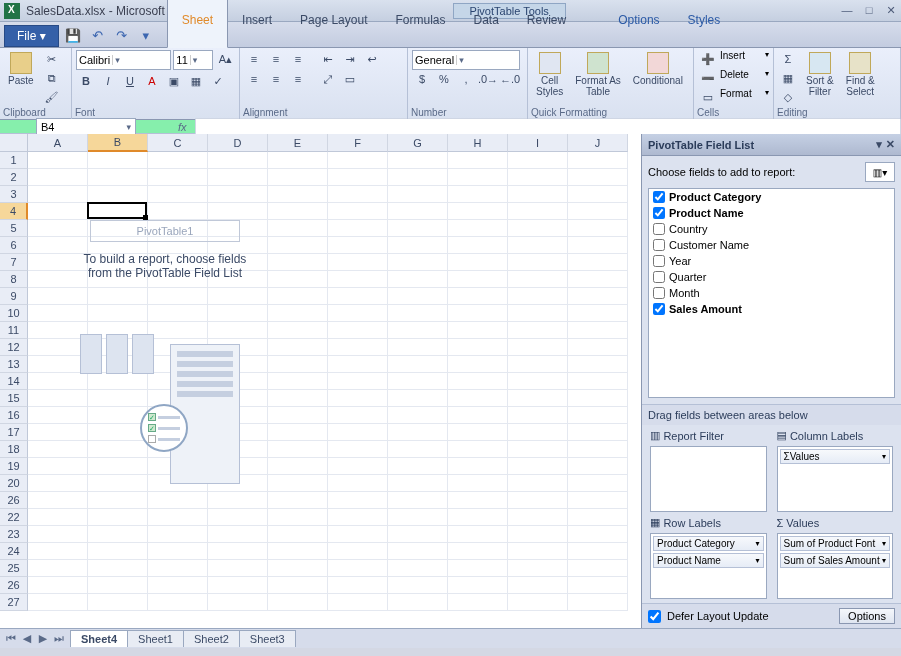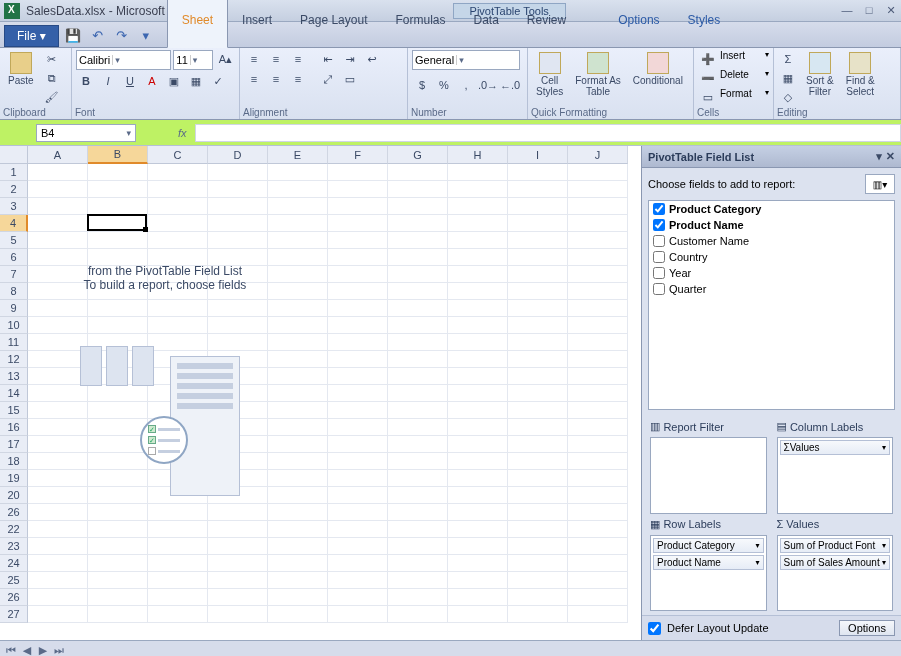--- a/index.html
+++ b/index.html
@@ -34,21 +34,21 @@
 .bigbtn { display: flex; flex-direction: column; align-items: center; gap: 1px; padding: 2px 4px; color: #3b4a66; cursor: pointer; }
 .bigbtn .ico { width: 22px; height: 22px; background: #e8cf8a; border: 1px solid #c0a85a; }
 .bigbtn .lbl { font-size: 10px; white-space: pre; text-align: center; line-height: 1.1; }
 .smallrow { display: flex; gap: 2px; }
 .smallbtn { width: 20px; height: 18px; display: flex; align-items: center; justify-content: center; border: 1px solid transparent; cursor: pointer; color: #3b4a66; font-size: 11px; }
 .combo { height: 20px; border: 1px solid #9aa8c0; background: #fff; display: inline-flex; align-items: center; font-size: 11px; padding: 0 2px; }
 .combo .arr { color: #5a6a88; font-size: 9px; padding: 0 2px; border-left: 1px solid #ccc; margin-left: 2px;}
 .stackcol { display: flex; flex-direction: column; gap: 1px; }
 
 
-.formulabar { height: 26px; background: #bef264; display: flex; align-items: center; border-bottom: 1px solid #b5c0d6; }
+.formulabar { height: 14px; background: #86efac; display: flex; align-items: center; border-bottom: 1px solid #b5c0d6; }
 .namebox { width: 100px; height: 18px; background: #fff; border: 1px solid #9aa8c0; margin-left: 36px; display: flex; align-items: center; padding: 0 4px; font-size: 11px; }
 .namebox .arr { margin-left: auto; color: #5a6a88; font-size: 9px;}
 .fx { margin: 0 8px; color: #5a6a88; font-style: italic; }
 .fxinput { flex: 1; background: #fff; height: 18px; border: 1px solid #cfd6e4;}
 
 
 .main { display: flex; height: calc(656px - 22px - 26px - 72px - 22px - 20px); }
 .sheet { flex: 1; background: #fff; position: relative; overflow: hidden; }
 .corner { position: absolute; top: 0; left: 0; width: 28px; height: 18px; background: #e9edf6; border-right: 1px solid #c0c8d8; border-bottom: 1px solid #c0c8d8;}
 .colhdrs { position: absolute; top: 0; left: 28px; height: 18px; display: flex; }
@@ -200,21 +200,21 @@
         <div class="smallbtn">≡</div>
         <div style="width:6px"></div>
         <div class="smallbtn">⤢</div>
         <div class="smallbtn">▭</div>
       </div>
     </div>
     <div class="group-label">Alignment</div>
   </div>
 
   <div class="group" style="width:120px">
-    <div class="group-body" style="flex-direction:column; gap:6px">
+    <div class="group-body" style="flex-direction:column; gap:0">
       <div class="combo" style="width:108px">
           <span>General</span>
           <span class="arr">▾</span>
         </div>
       <div class="smallrow">
         <div class="smallbtn">$</div>
         <div class="smallbtn">%</div>
         <div class="smallbtn">,</div>
         <div class="smallbtn">.0→</div>
         <div class="smallbtn">←.0</div>
@@ -608,23 +608,24 @@
         <div class="cell" style="left: 120px; top: 442px; width: 60px; height: 17px;"></div>
         <div class="cell" style="left: 180px; top: 442px; width: 60px; height: 17px;"></div>
         <div class="cell" style="left: 240px; top: 442px; width: 60px; height: 17px;"></div>
         <div class="cell" style="left: 300px; top: 442px; width: 60px; height: 17px;"></div>
         <div class="cell" style="left: 360px; top: 442px; width: 60px; height: 17px;"></div>
         <div class="cell" style="left: 420px; top: 442px; width: 60px; height: 17px;"></div>
         <div class="cell" style="left: 480px; top: 442px; width: 60px; height: 17px;"></div>
         <div class="cell" style="left: 540px; top: 442px; width: 60px; height: 17px;"></div>
       </div>
     <div class="activecell" id="activecell" style="left: 87px; top: 68px; width: 60px; height: 17px;"></div>
+    <div class="pivot-ghost" style="top:86px; left:90px">PivotTable1</div>
     <div class="pivot-text" style="top:118px; left:70px">
+      <div>To build a report, choose fields</div>
       <div>from the PivotTable Field List</div>
-      <div>To build a report, choose fields</div>
     </div>
     <div class="pivot-illus" style="top:200px; left:80px">
       <div style="display:flex; gap:4px; margin-bottom:4px">
         <span class="illus-block" style="width:22px;height:40px"></span>
         <span class="illus-block" style="width:22px;height:40px"></span>
         <span class="illus-block" style="width:22px;height:40px"></span>
       </div>
     </div>
     <div class="pivot-illus" style="top:210px; left:170px">
       <div class="illus-block" style="width:70px;height:140px;background:#eef2f8;padding:6px">
@@ -668,36 +669,45 @@
           <div class="fp-field checked">
             <input type="checkbox" checked="" style="">
             <label>Product Category</label>
           </div>
           <div class="fp-field checked">
             <input type="checkbox" checked="" style="">
             <label>Product Name</label>
           </div>
           <div class="fp-field">
             <input type="checkbox" style="">
-            <label>Customer Name</label>
+            <label>Country</label>
           </div>
           <div class="fp-field">
             <input type="checkbox" style="">
-            <label>Country</label>
+            <label>Customer Name</label>
           </div>
           <div class="fp-field">
             <input type="checkbox" style="">
             <label>Year</label>
           </div>
           <div class="fp-field">
             <input type="checkbox" style="">
             <label>Quarter</label>
           </div>
-        </div>
-    </div>
+          <div class="fp-field">
+            <input type="checkbox" style="">
+            <label>Month</label>
+          </div>
+          <div class="fp-field checked">
+            <input type="checkbox" checked="" style="">
+            <label>Sales Amount</label>
+          </div>
+        </div>
+    </div>
+    <div class="fp-mid">Drag fields between areas below</div>
     <div class="fp-areas">
       <div class="area-lbl">▥ <span>Report Filter</span></div>
       <div class="area-lbl">▤ <span>Column Labels</span></div>
       <div class="area-box"></div>
       <div class="area-box" id="area-columns">
           <div class="area-item">
             <span>Σ </span>
             <span>Values</span>
             <span class="arr">▾</span>
           </div>
@@ -733,13 +743,19 @@
   </div>
 </div>
 
 <div class="sheettabs">
   <div class="navbtns">
     <div class="navbtn">⏮</div>
     <div class="navbtn">◀</div>
     <div class="navbtn">▶</div>
     <div class="navbtn">⏭</div>
   </div>
+  <div id="sheettabs-list" style="display:flex">
+      <div class="stab active">Sheet4</div>
+      <div class="stab">Sheet1</div>
+      <div class="stab">Sheet2</div>
+      <div class="stab">Sheet3</div>
+    </div>
 </div>
 
 </body></html>

